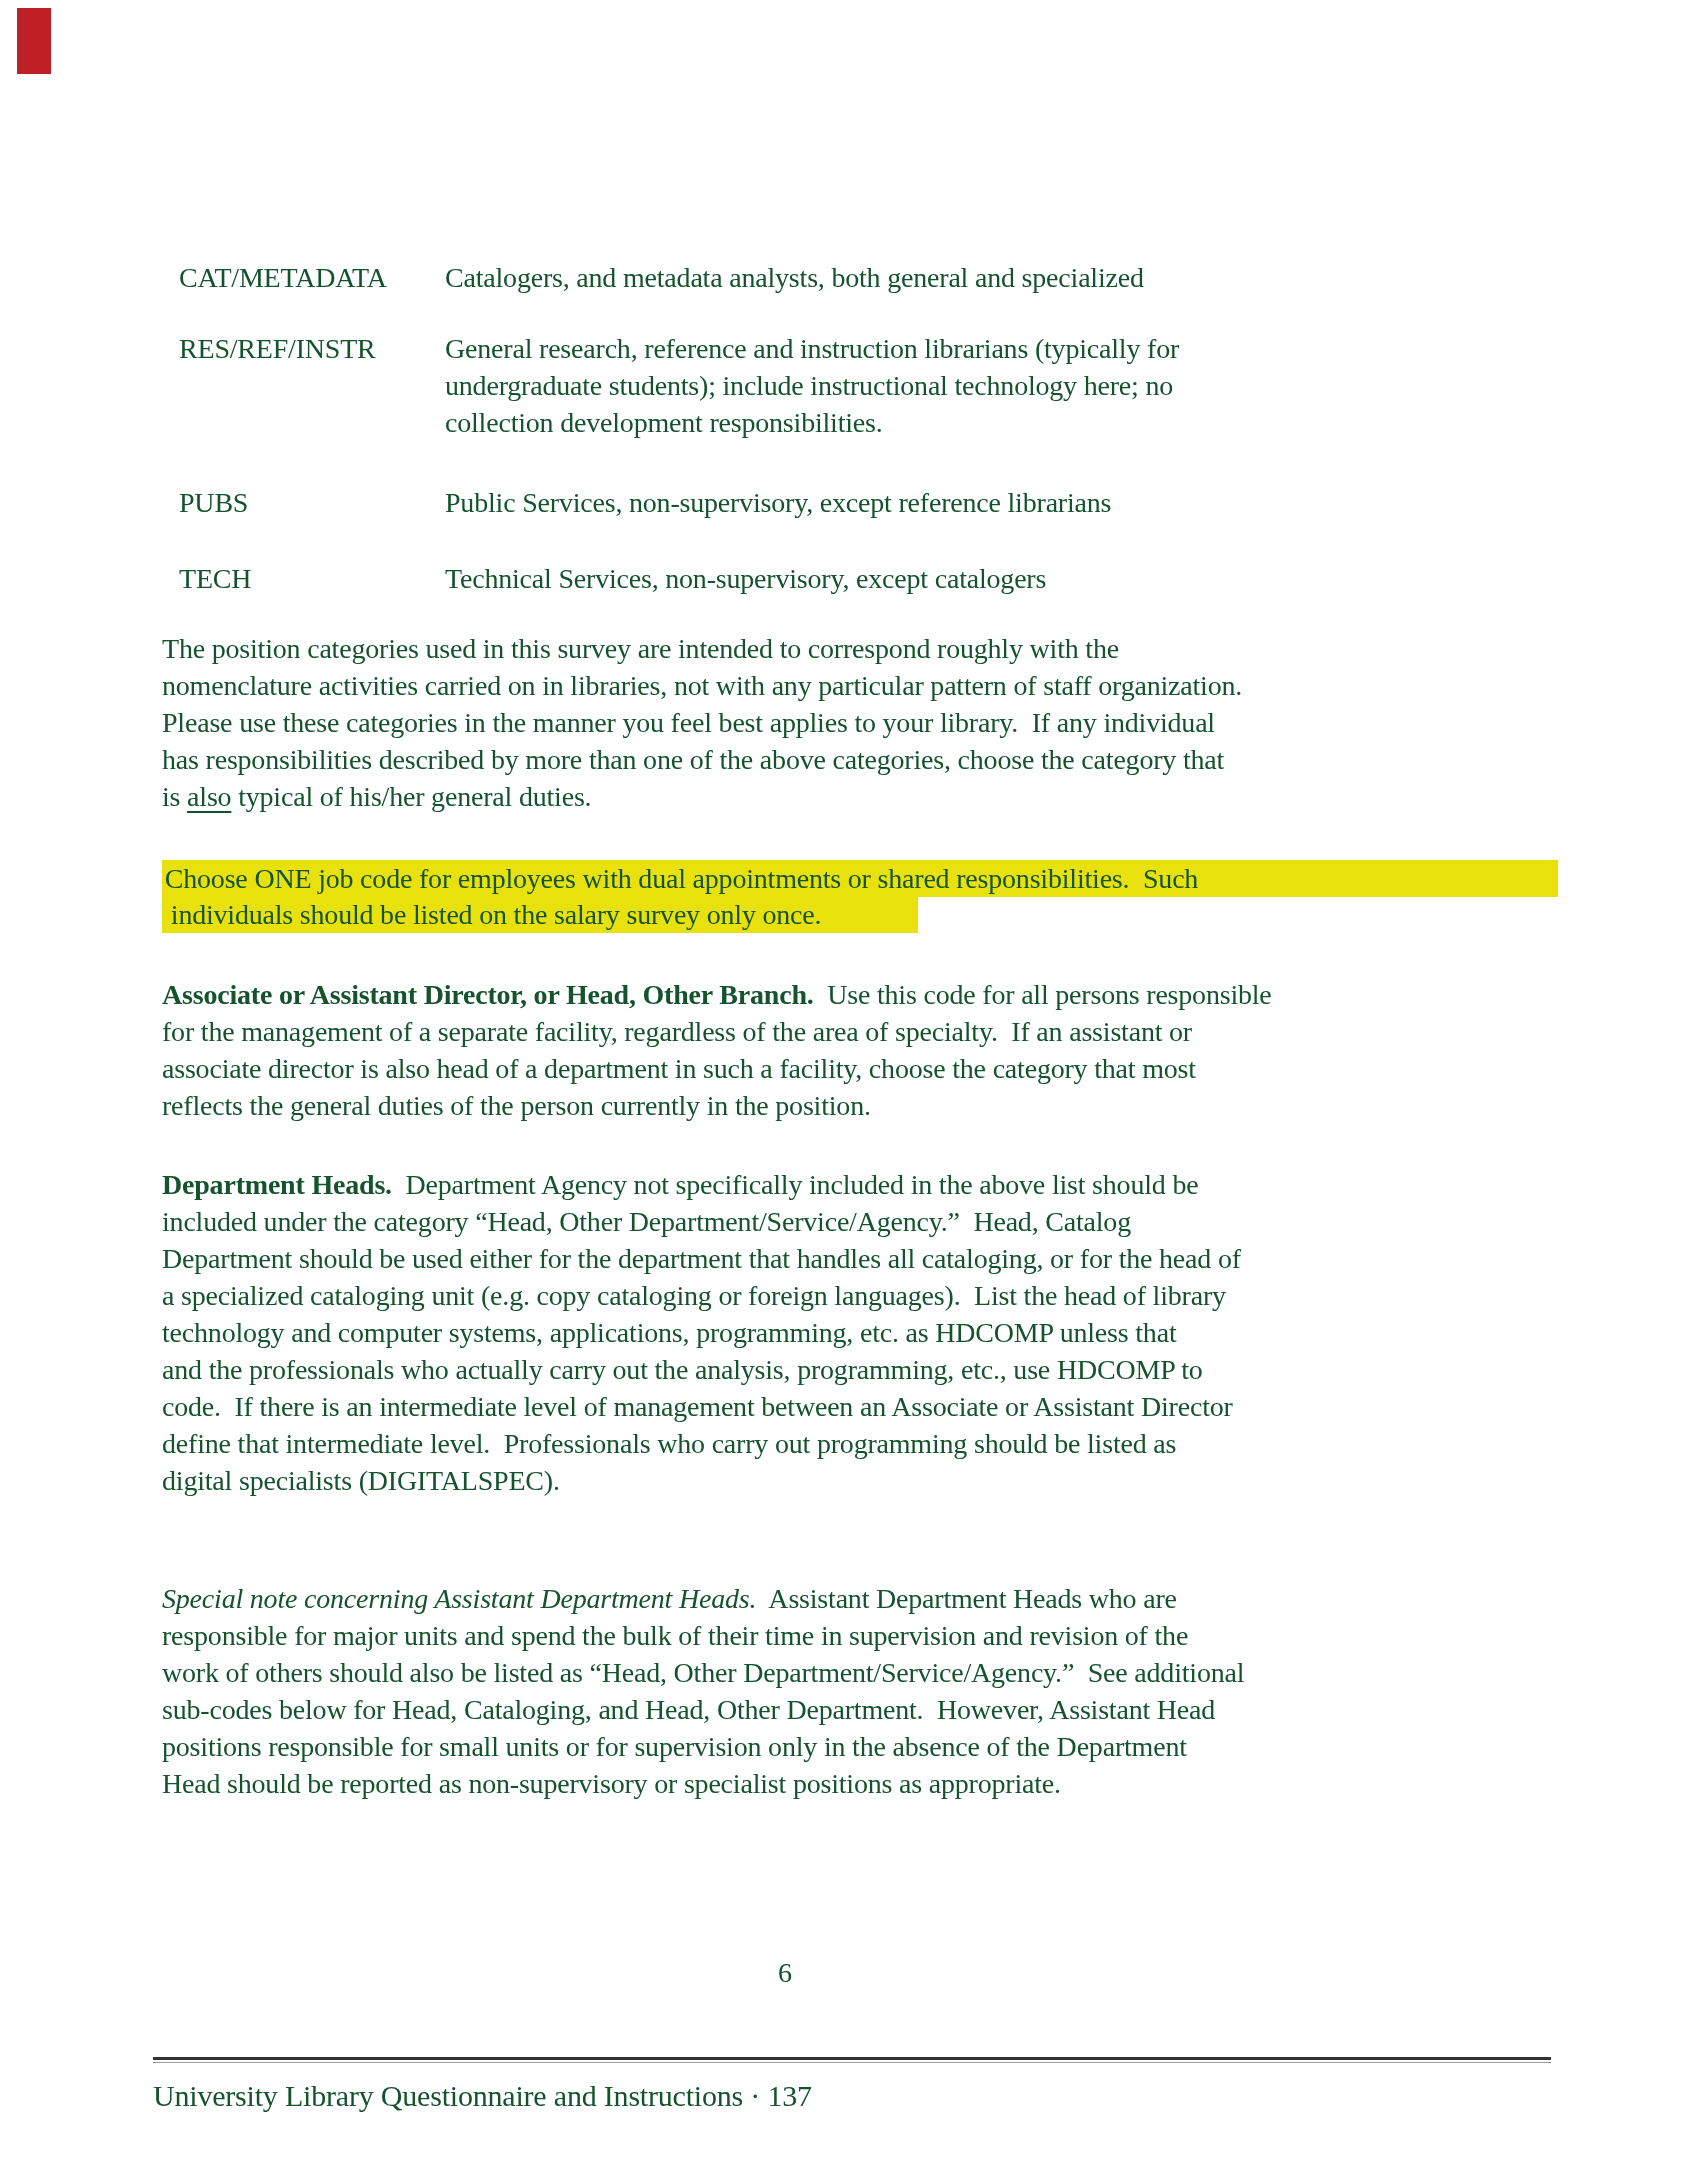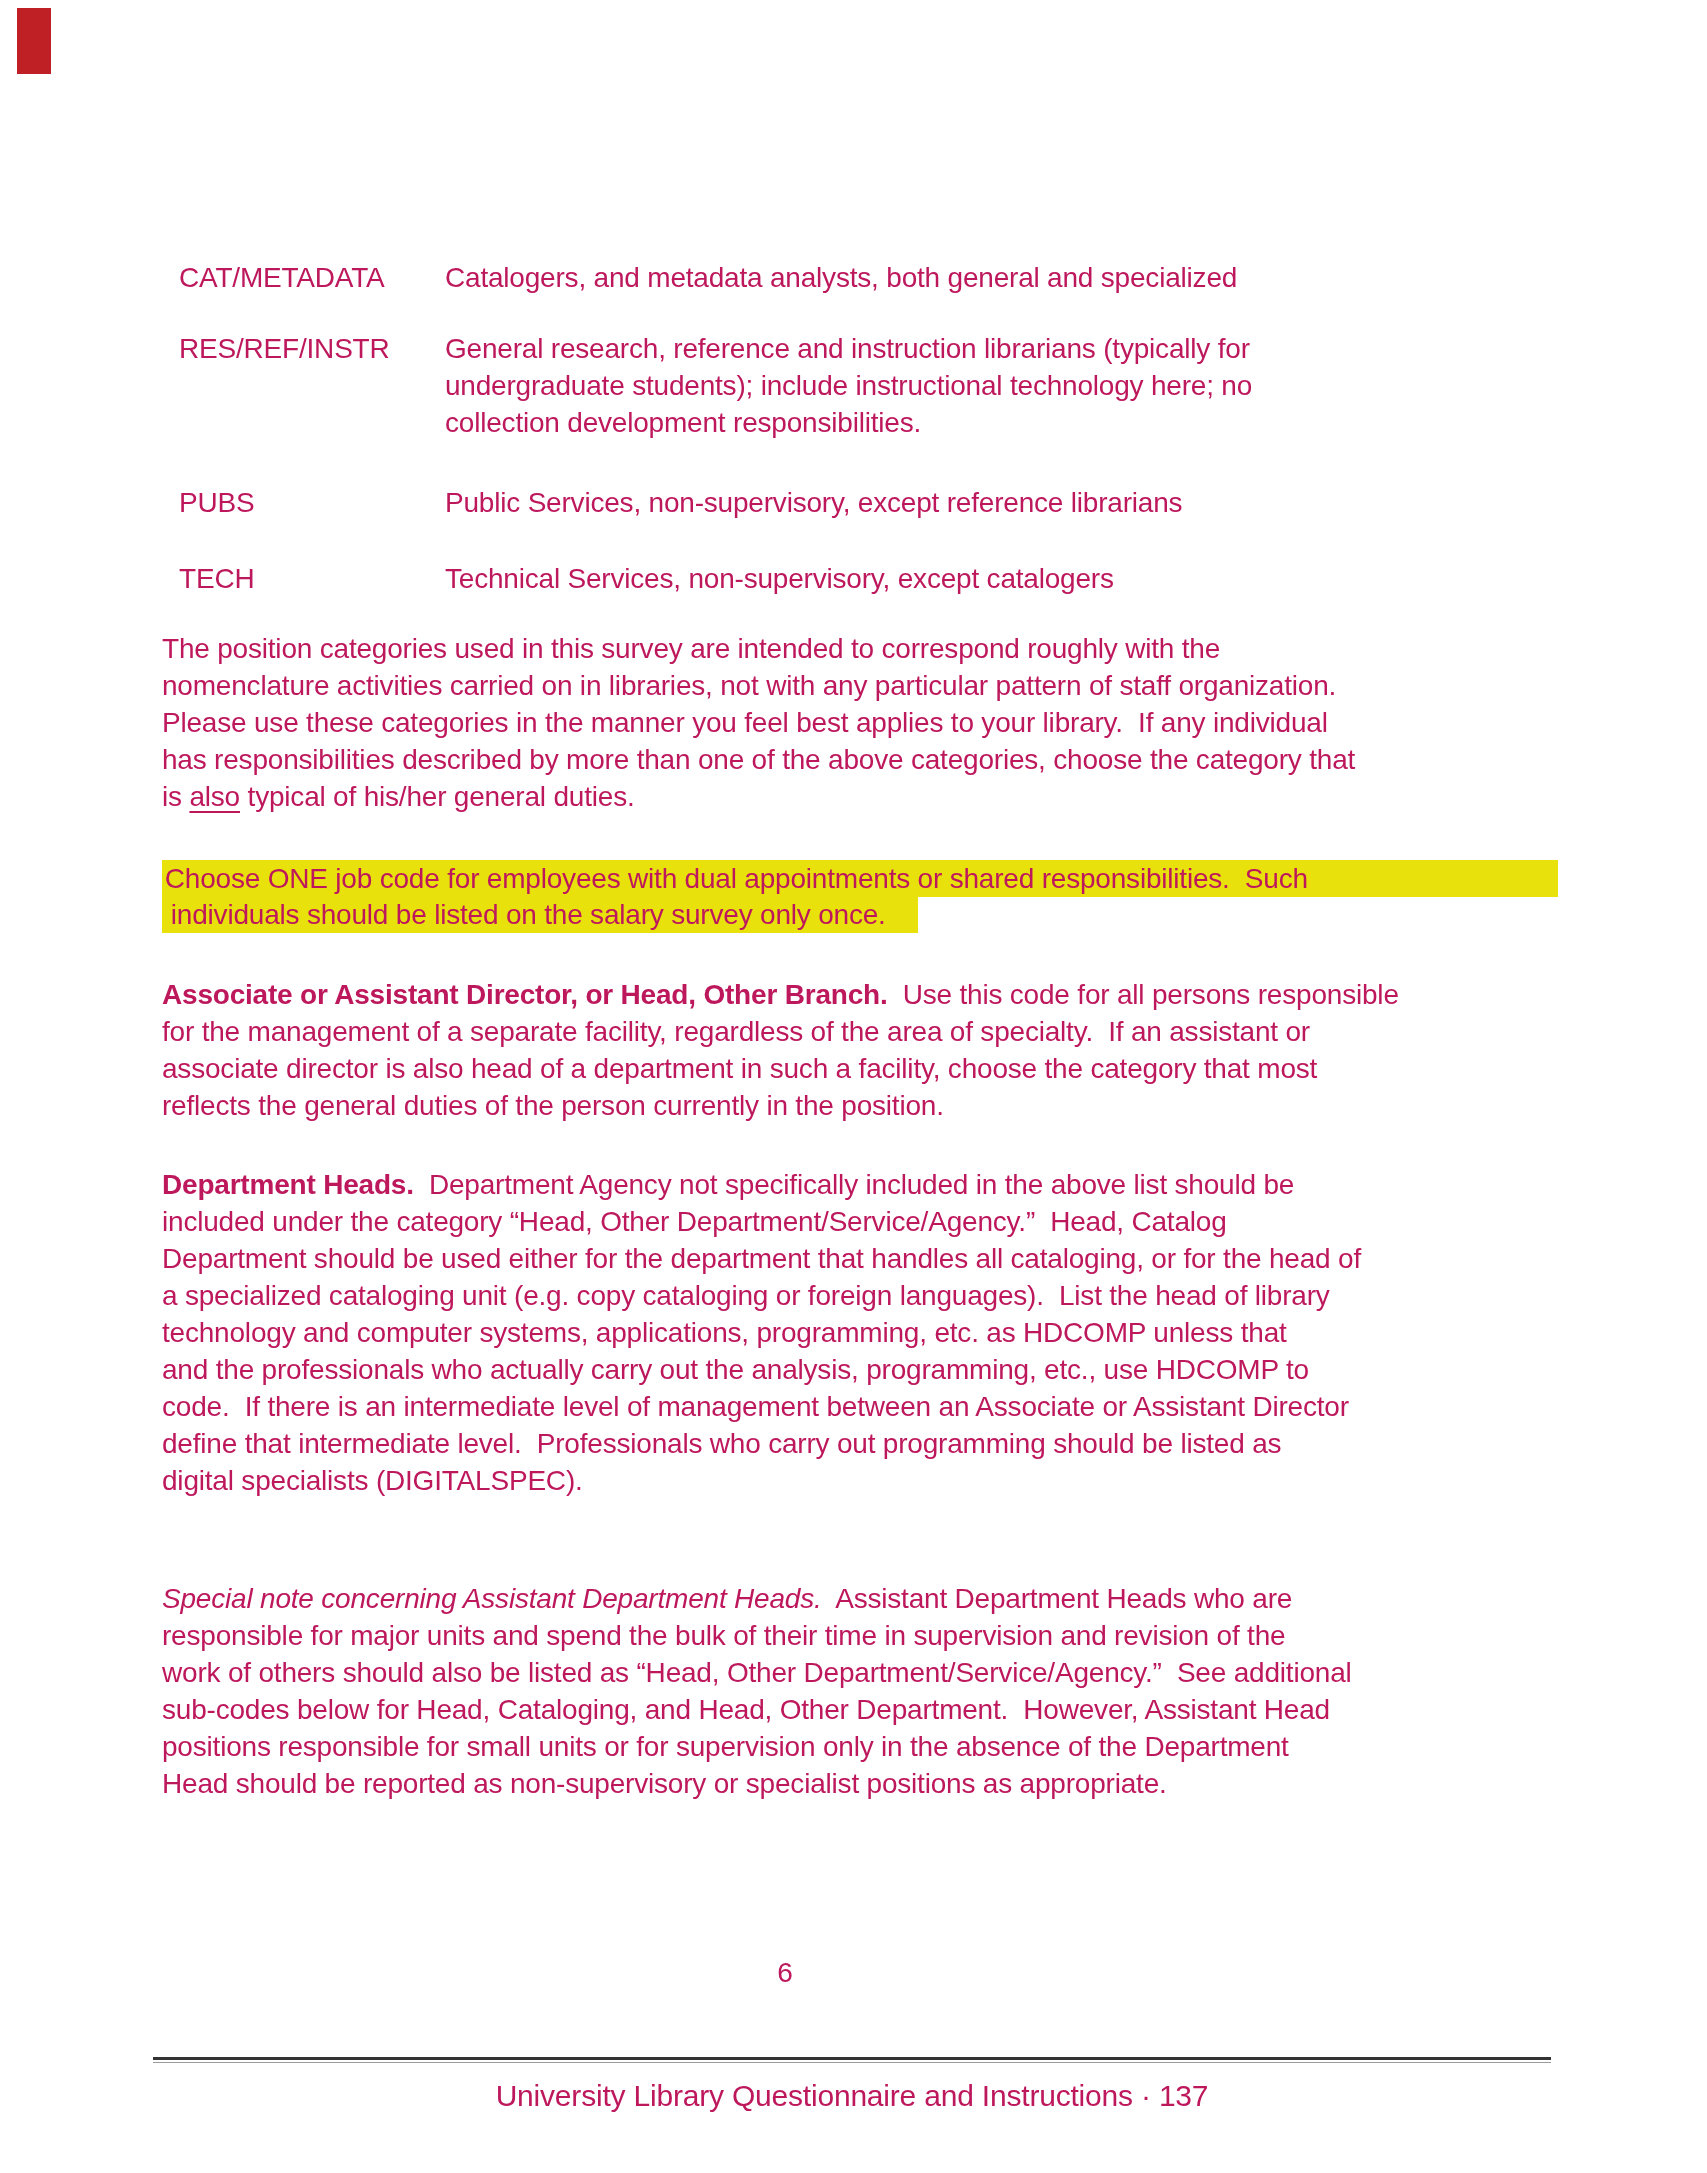--- a/index.html
+++ b/index.html
@@ -2,22 +2,22 @@
 <html style="font-size:15px"><head>
 <meta charset="utf-8">
 <style>
   html, body { margin: 0; padding: 0; background: #ffffff; }
   .page {
     position: relative;
     width: 1707px;
     height: 2173px;
     background: #ffffff;
     overflow: hidden;
-    font-family: Liberation Sans, sans-serif;
-    color: #be185d;
+    font-family: Liberation Serif, serif;
+    color: #14532d;
     font-size: 28px;
     line-height: 37px;
     letter-spacing: -0.2px;
   }
   .line { white-space: pre-wrap; height: 37px; }
   .red-mark {
     position: absolute;
     left: 17px; top: 7.5px; width: 34px; height: 66px;
     background: #bf2026;
   }
@@ -33,21 +33,21 @@
   
   .hl-line { position: absolute; left: 162px; height: 37px; background: #e9e10b; }
   .hl-line .line { padding-left: 2.8px; }
   .hl1 { top: 860px; width: 1396px; }
   .hl2 { top: 896px; width: 750px; padding-left: 6px; }
   
   .page-number { position: absolute; left: 162px; top: 1954px; width: 1246px; text-align: center; }
   
   .footer-rule { position: absolute; left: 153px; top: 2057px; width: 1398px; height: 2.8px; background: #333333; }
   .footer-rule-thin { position: absolute; left: 153px; top: 2062px; width: 1398px; height: 0.9px; background: #9a9a9a; }
-  .footer-text { position: absolute; left: 153px; top: 2077px; width: 1398px; text-align: center; font-size: 30px; }
+  .footer-text { position: absolute; left: 153px; top: 2077px; width: 1398px; text-align: left; font-size: 30px; }
 </style>
 </head>
 <body>
 
 <div class="page">
 
   <div class="red-mark"></div>
 
   <div class="def-row" style="top:259px">
     <div class="def-code line">CAT/METADATA</div>

